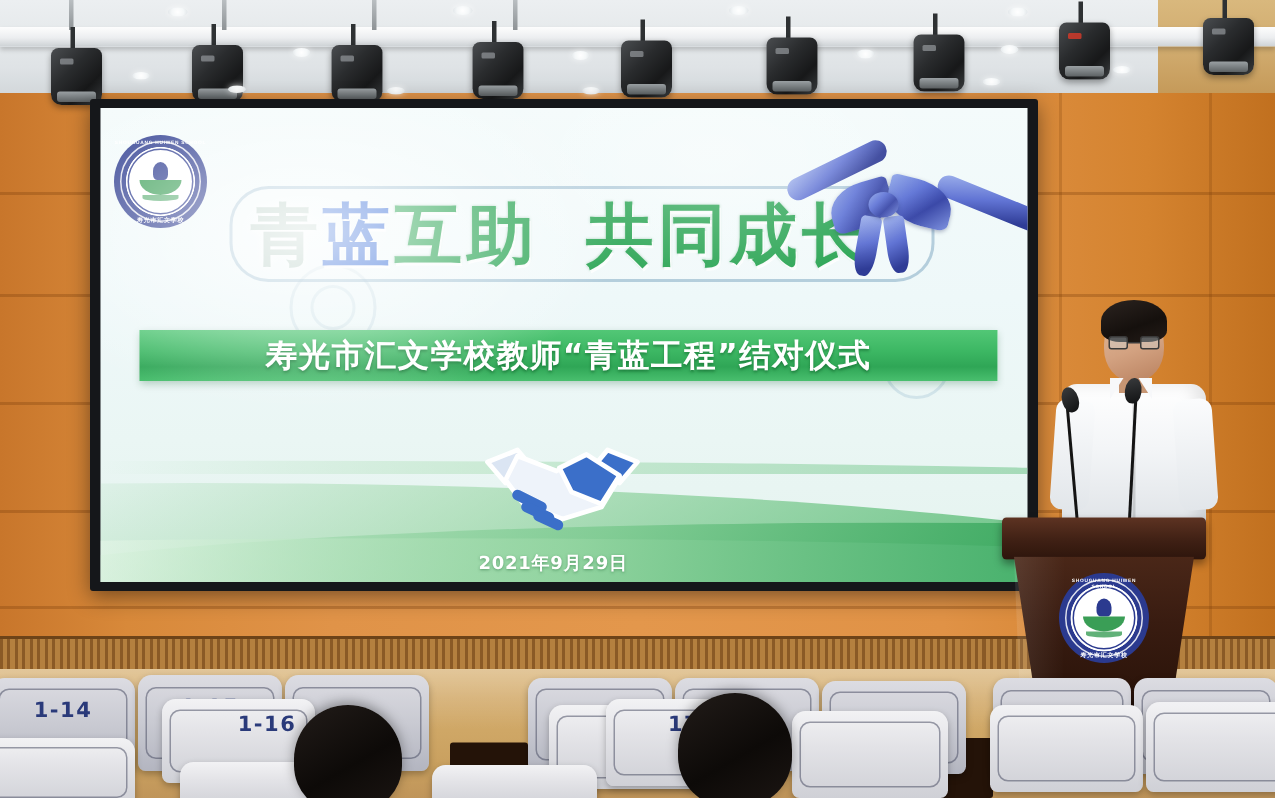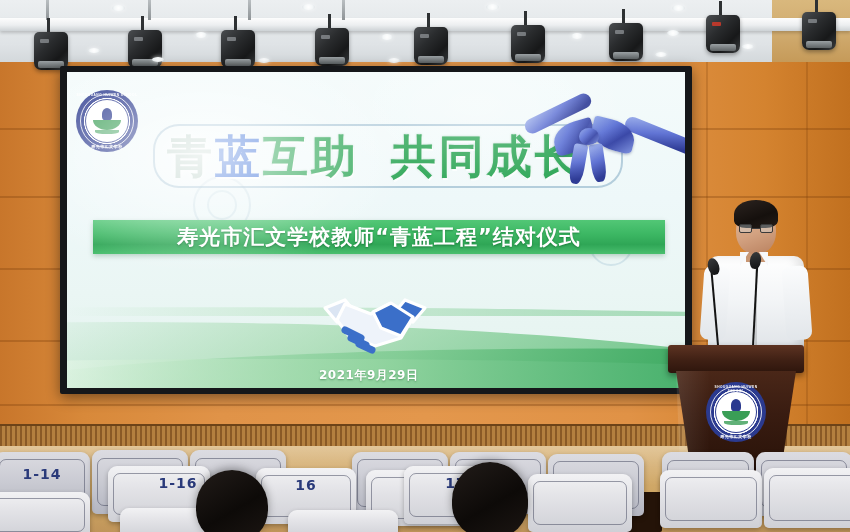--- a/index.html
+++ b/index.html
@@ -537,24 +537,20 @@
     <div class="piping"></div>
   </div>
 
   <div class="seat" style="left:-14px;top:492px;width:104px;height:46px;">
     <div class="piping"></div>
   </div>
   <div class="seat" style="left:108px;top:466px;width:102px;height:56px;">
     <div class="piping"></div>
     <div class="num" style="top:9px;font-size:14px;padding-left:38px;">1-16</div>
   </div>
-  <div class="seat" style="left:256px;top:468px;width:100px;height:56px;">
-    <div class="piping"></div>
-    <div class="num" style="top:9px;font-size:14px;">16</div>
-  </div>
   <div class="seat" style="left:366px;top:470px;width:102px;height:56px;">
     <div class="piping"></div>
   </div>
   <div class="seat" style="left:404px;top:466px;width:104px;height:58px;">
     <div class="piping"></div>
     <div class="num" style="top:9px;font-size:14px;">17</div>
   </div>
   <div class="seat" style="left:528px;top:474px;width:104px;height:58px;">
     <div class="piping"></div>
   </div>

